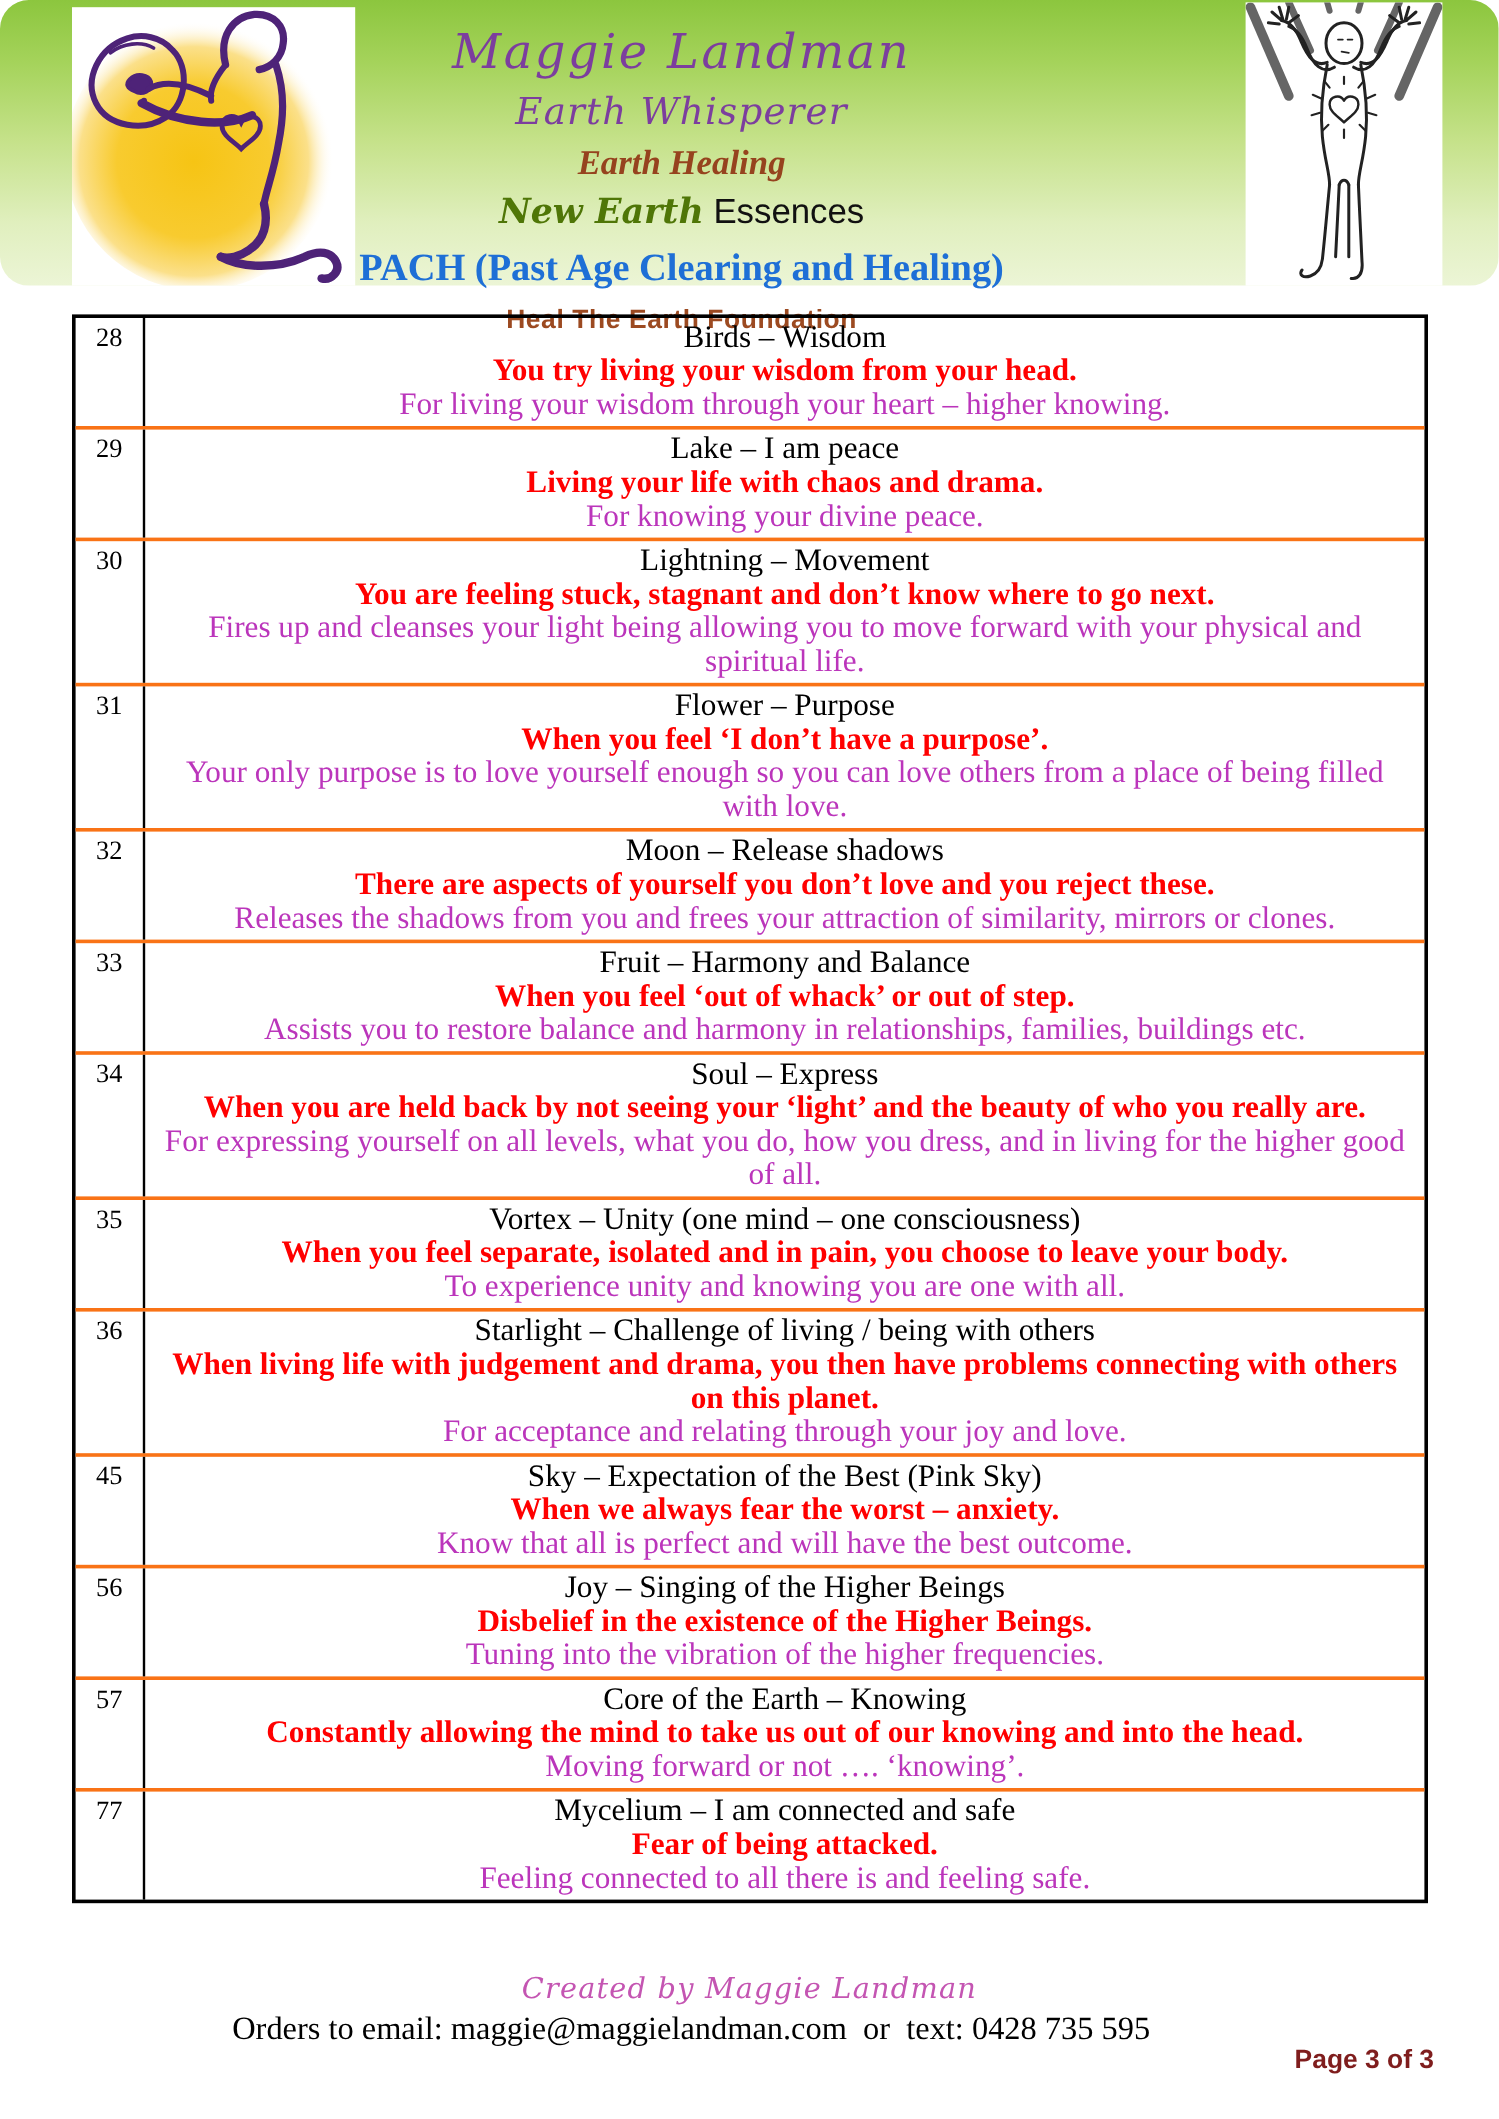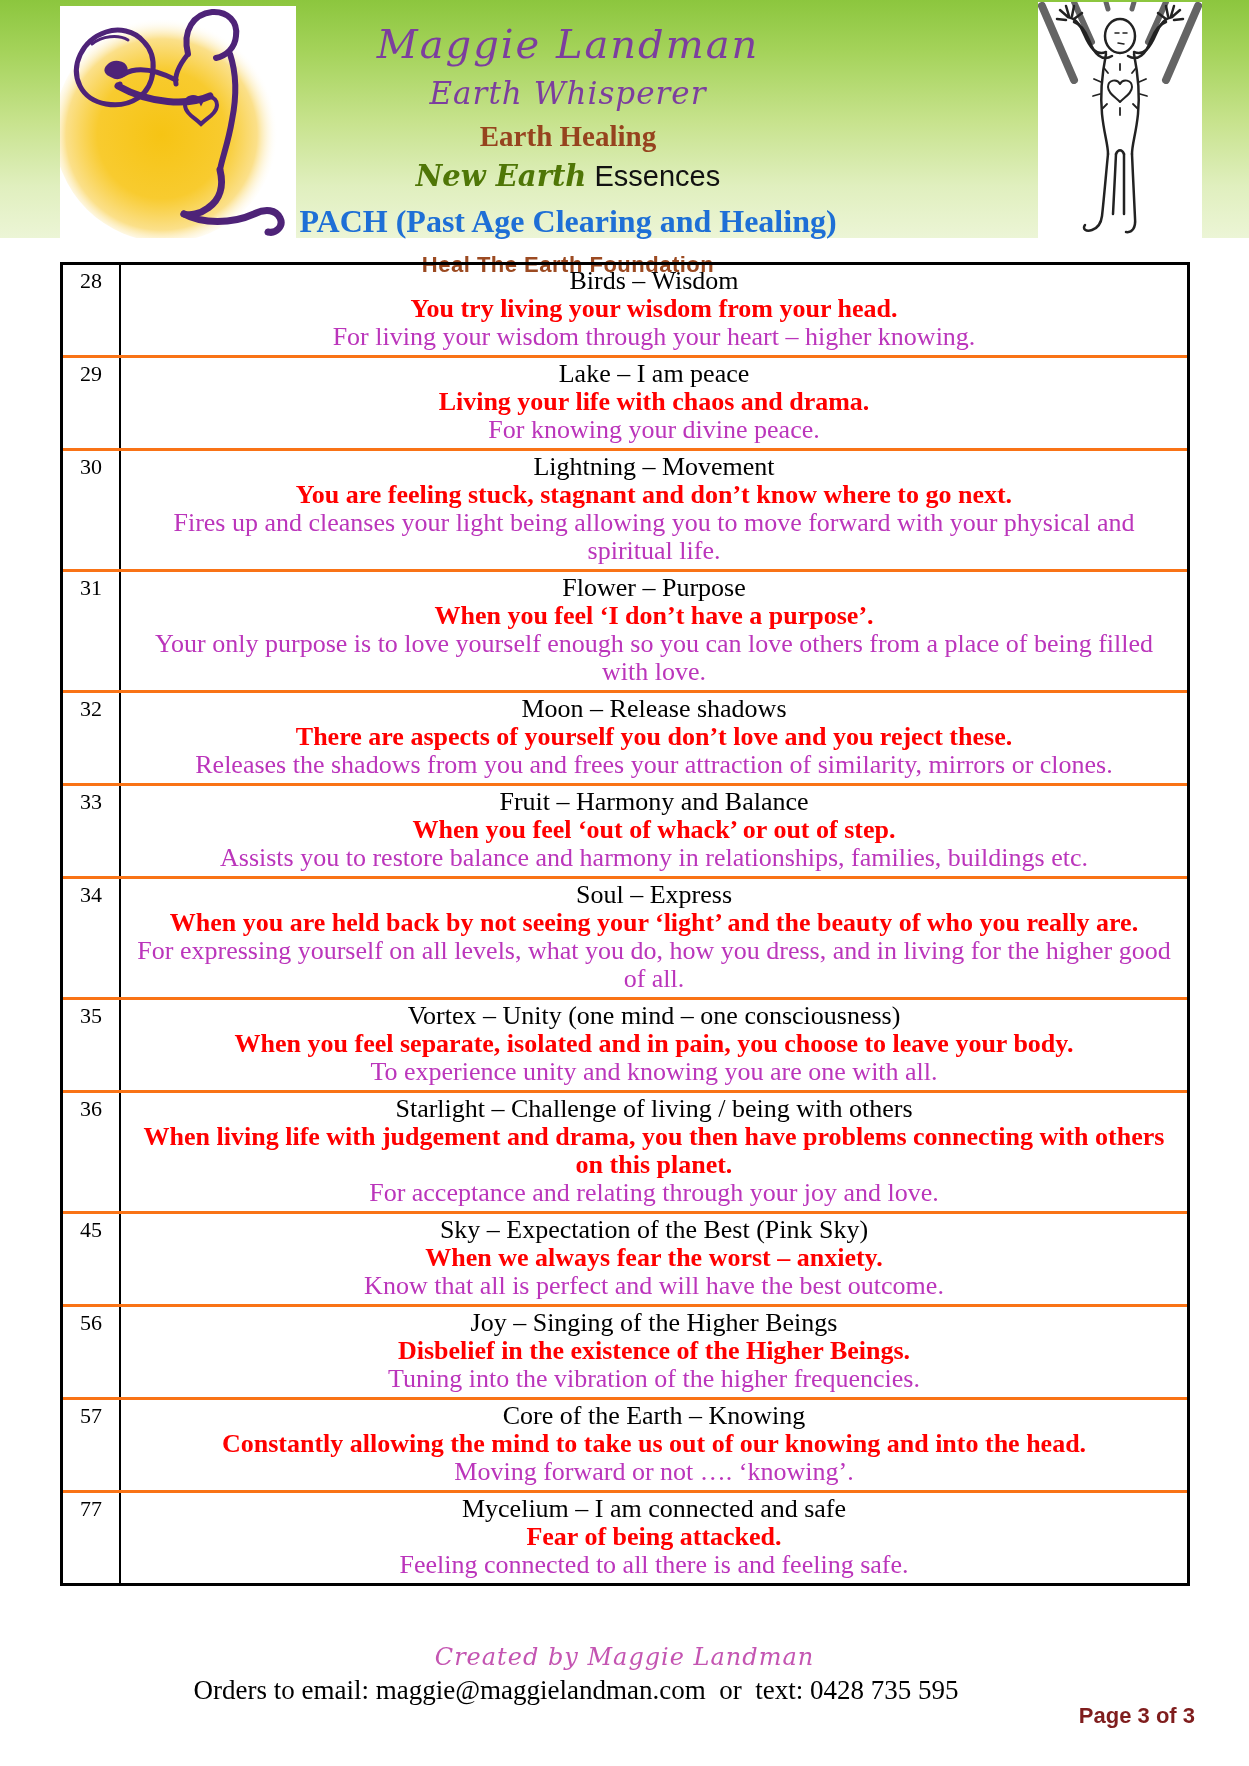--- a/index.html
+++ b/index.html
@@ -1,32 +1,32 @@
 <!DOCTYPE html>
 <html><head>
 <meta charset="utf-8">
 <style>
   html,body{margin:0;padding:0;background:#ffffff;}
   #page{position:relative;width:1249px;height:1766px;background:#ffffff;overflow:hidden;
         font-family:"Liberation Serif",serif;}
 
   
-  .header-band{position:absolute;left:0;top:0;width:1249px;height:238px;
+  .header-band{position:absolute;left:0;top:0;width:1249px;height:238px;border-radius:24px;
 ic    background:linear-gradient(to bottom,#8CC63E 0%,#A5D35B 22%,#C6E28B 50%,#E0EFBE 78%,#ECF5D6 100%);}
   .header-band{background:linear-gradient(to bottom,#8CC63E 0%,#A5D35B 22%,#C6E28B 50%,#E0EFBE 78%,#ECF5D6 100%);}
   .logo-box{position:absolute;left:60px;top:6px;width:236px;height:232px;background:#ffffff;}
   .figure-box{position:absolute;left:1038px;top:2px;width:164px;height:236px;background:#ffffff;}
   .logo-box svg,.figure-box svg{display:block;width:100%;height:100%;}
 
   .header-text{position:absolute;left:230px;top:18px;width:676px;text-align:center;line-height:1;}
   .ht-line1{font-family:"DejaVu Serif",serif;font-style:italic;font-size:40px;letter-spacing:2px;
             color:#7C3E9E;margin:6px 0 0 0;}
   .ht-line2{font-family:"DejaVu Serif",serif;font-style:italic;font-size:31px;letter-spacing:1px;
             color:#7C3E9E;margin:14px 0 0 0;}
-  .ht-line3{font-family:"Liberation Serif",serif;font-weight:bold;font-size:29px;
+  .ht-line3{font-family:"Liberation Serif",serif;font-style:italic;font-weight:bold;font-size:29px;
             color:#96431E;margin:13px 0 0 0;}
   .ht-line4{margin:11px 0 0 0;font-size:29px;}
   .ht-line4 .script{font-family:"DejaVu Serif",serif;font-style:italic;font-weight:bold;color:#4F7607;}
   .ht-line4 .plain{font-family:"Liberation Sans",sans-serif;color:#111111;}
   .ht-line5{font-family:"Liberation Serif",serif;font-weight:bold;font-size:32px;
             color:#1E6FD6;margin:14px 0 0 0;}
   .ht-line6{font-family:"Liberation Sans",sans-serif;font-weight:bold;font-size:22px;
             color:#9C4A21;margin:17px 0 0 0;letter-spacing:0.5px;}
 
   

